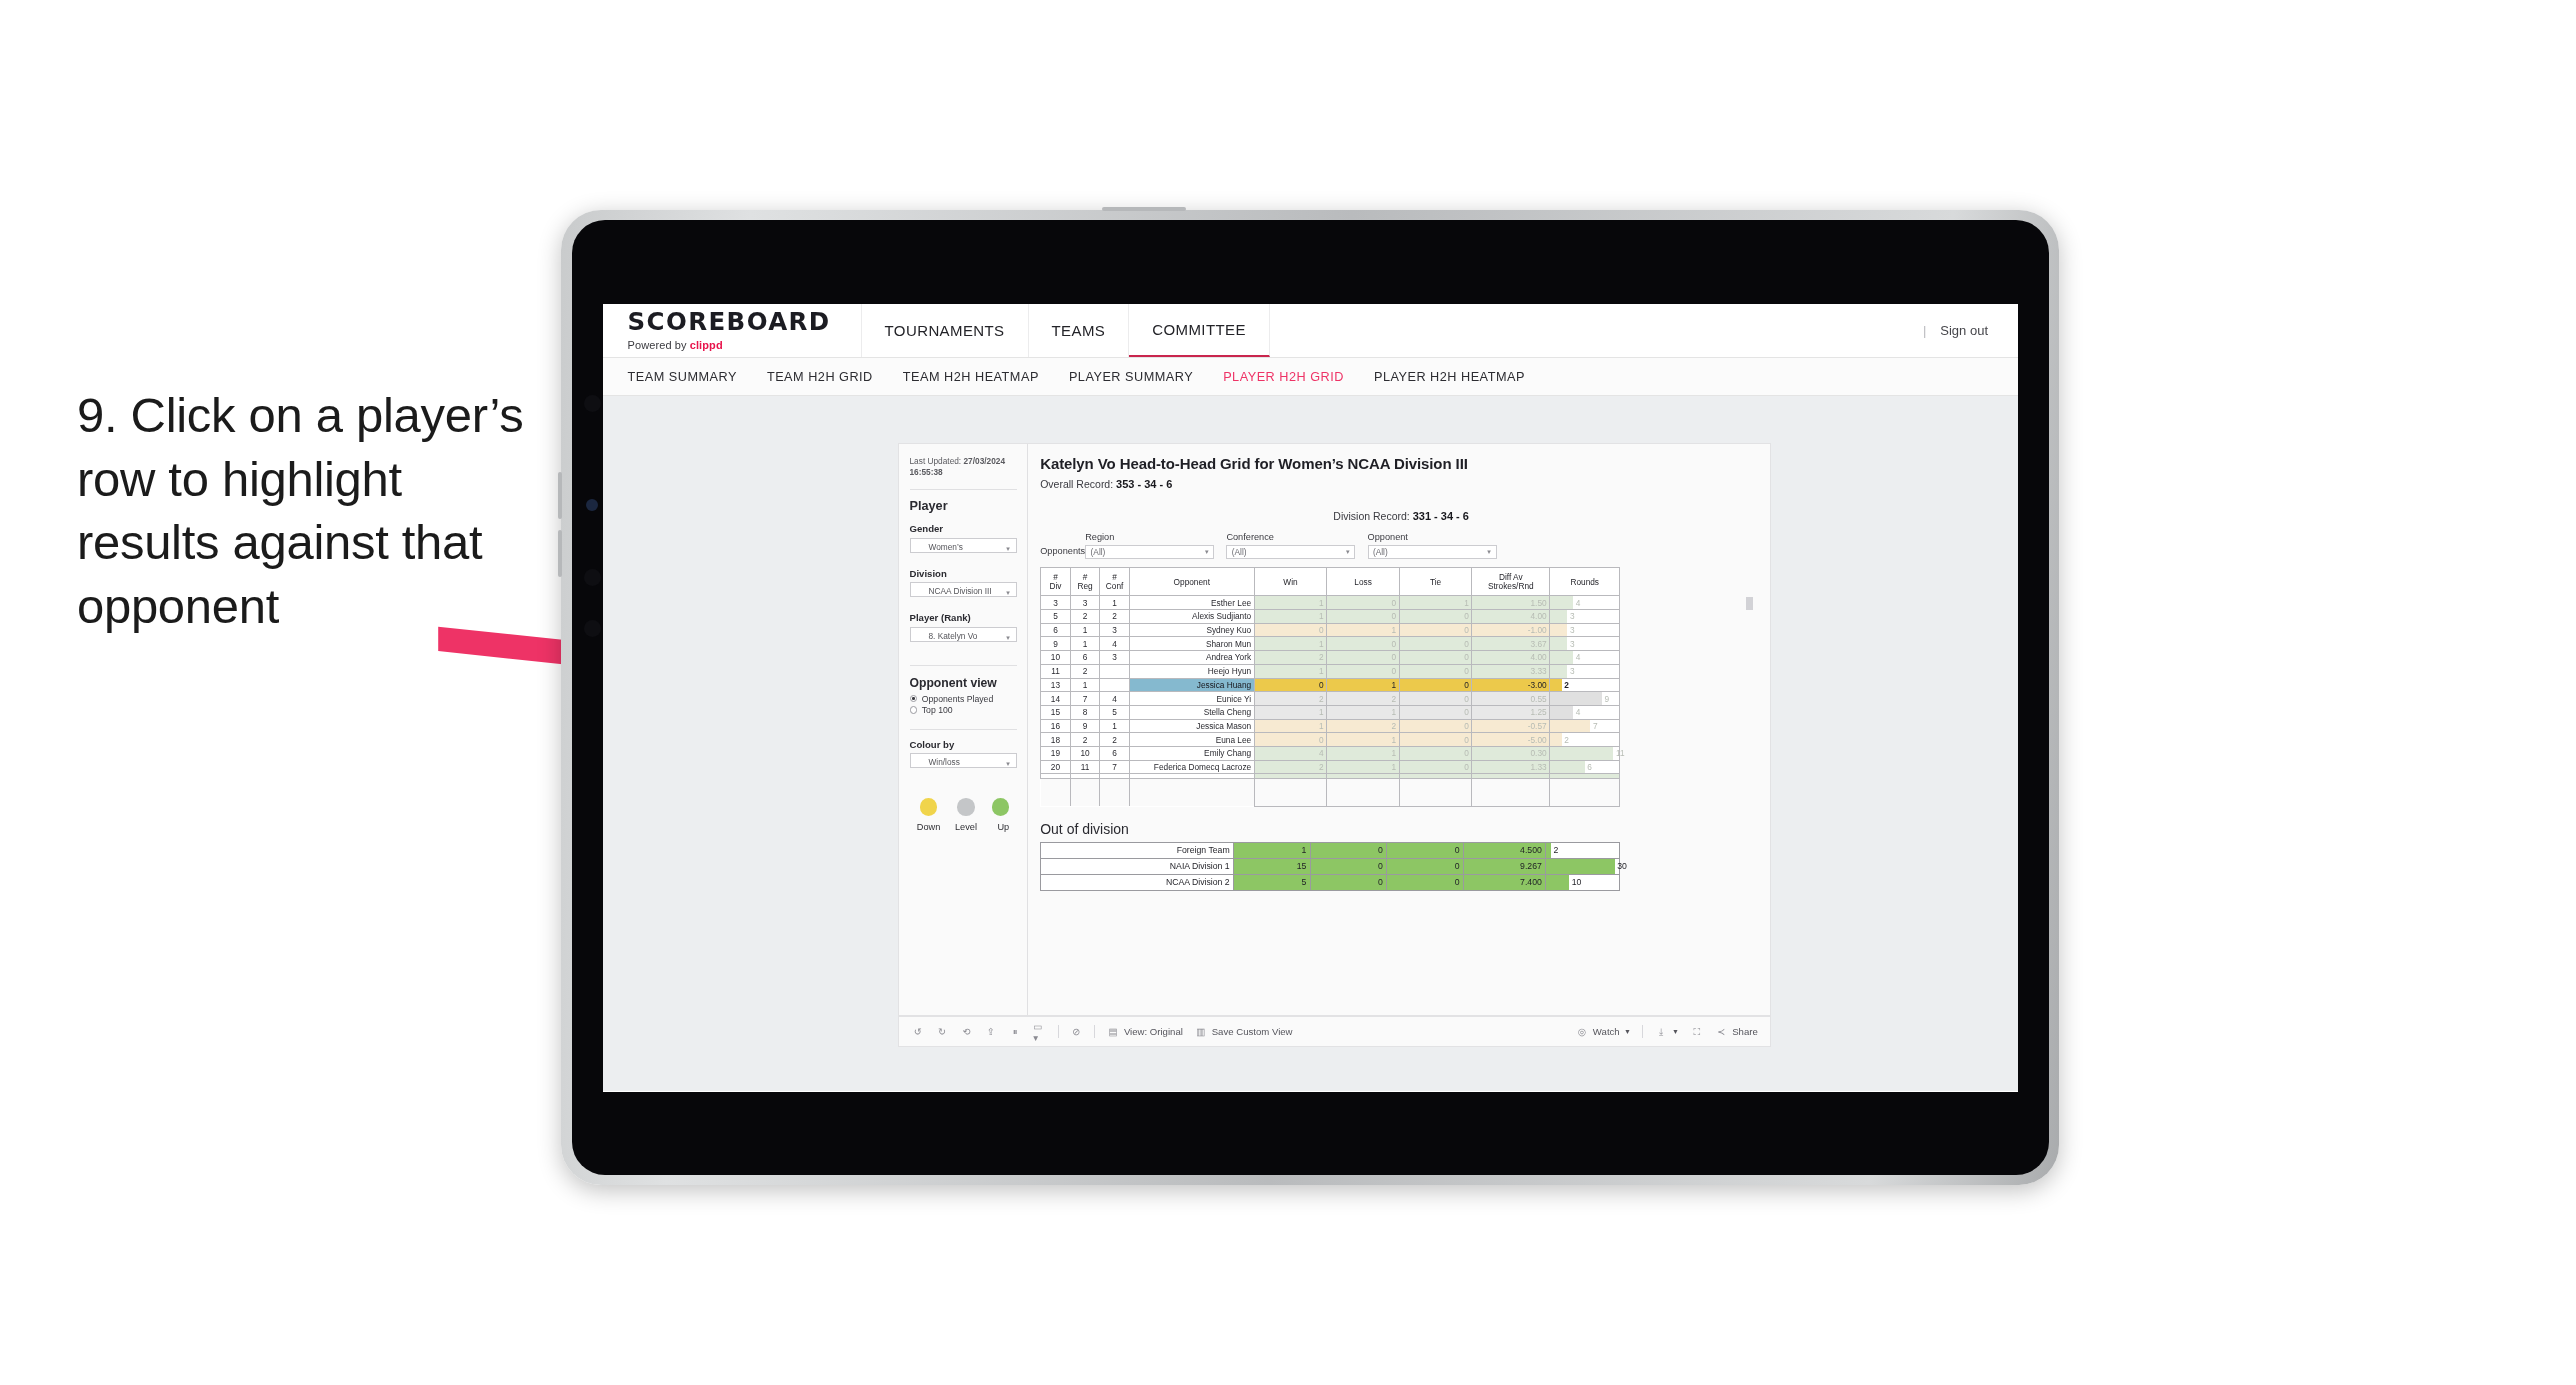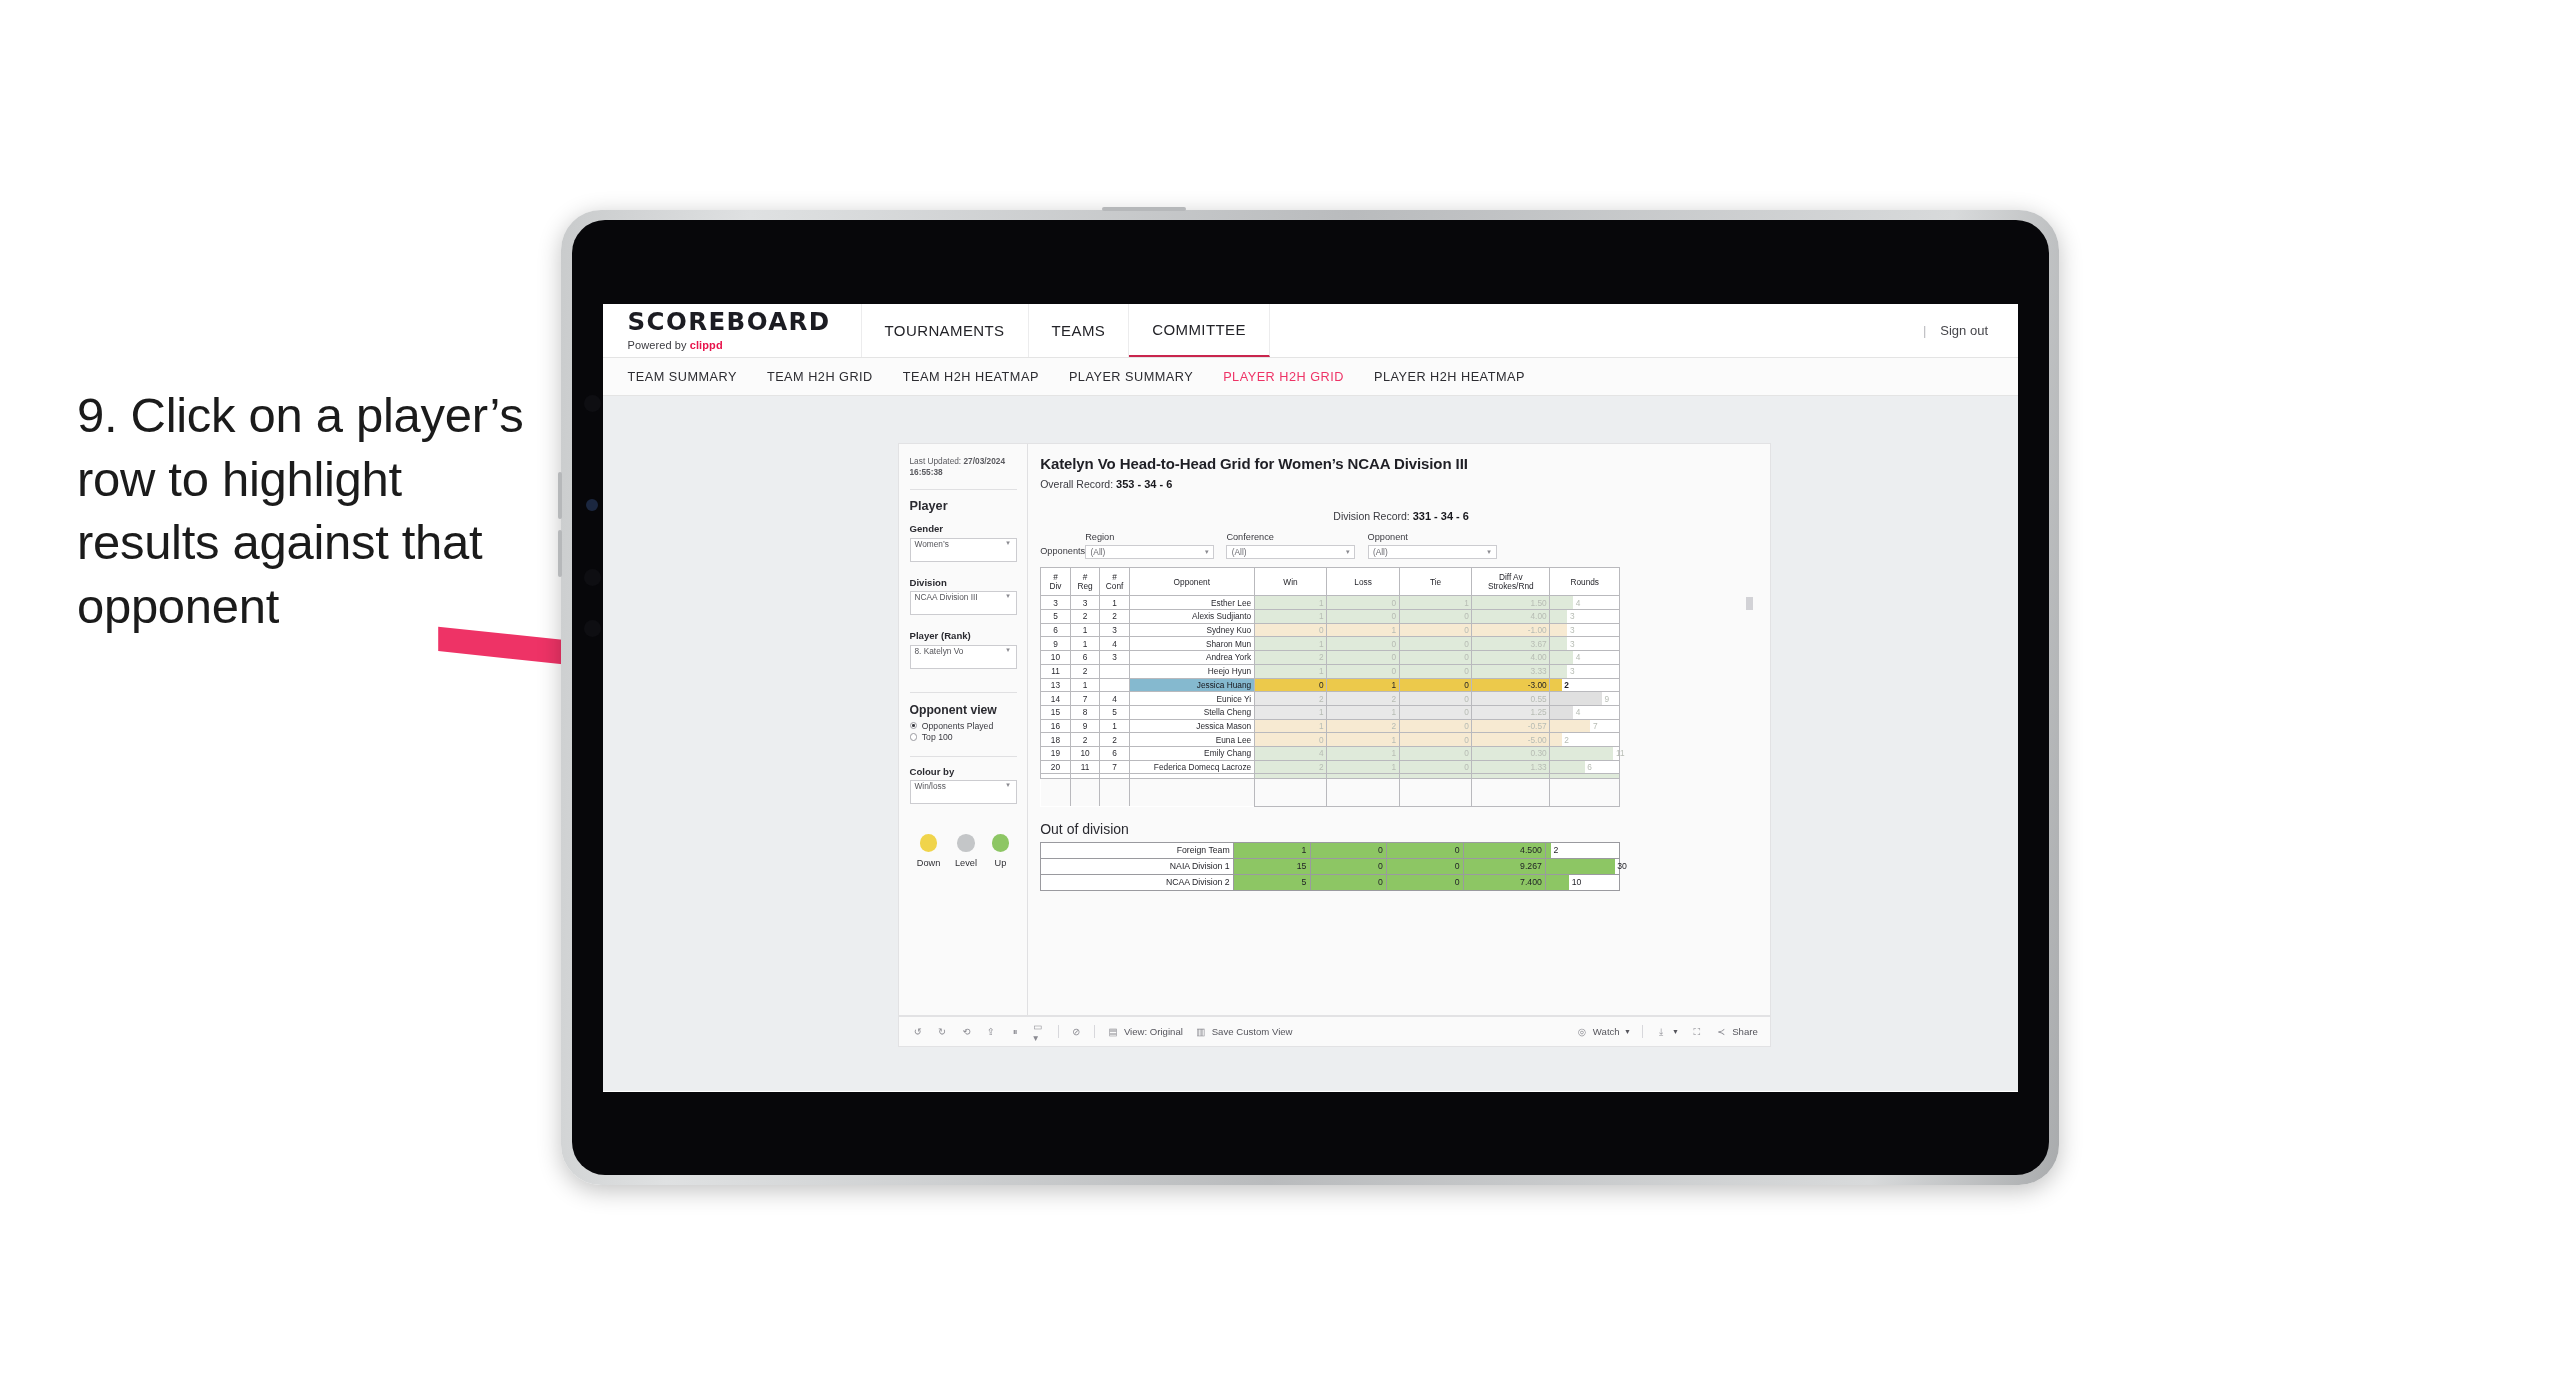--- a/index.html
+++ b/index.html
@@ -84,32 +84,32 @@
   }
 
   
   .panel { width:129px; background:#fafafa; border-right:0.9px solid #e0e0e2;
            padding:12.2px 10.5px 0 10.5px; }
   .lastupd { font-size:8.3px; color:#5a5a5f; line-height:1.35; }
   .lastupd b{font-weight:700;}
   .prule { height:0.9px; background:#e0e0e2; margin:10.5px 0 8.7px; }
   .p-h1 { font-size:12.7px; font-weight:600; color:#2a2a30; margin-bottom:10.5px; }
   .p-lbl { font-size:9.6px; font-weight:700; color:#2a2a30; margin-bottom:3.5px; }
-  .p-sel { height:24px; border:0.9px solid #ccccd0; background:#fff; font-size:8.3px;
-           color:#55555a; display:flex; align-items:flex-start; padding:0 4px; position:relative; }
+  .p-sel { height:15px; border:0.9px solid #ccccd0; background:#fff; font-size:8.3px;
+           color:#55555a; display:flex; align-items:flex-end; padding:0 18px; position:relative; }
   .p-sel .car { position:absolute; right:4.4px; font-size:6.1px; color:#8a8a90; }
   .p-gap { height:15px; }
   .p-h2 { font-size:12.2px; font-weight:600; color:#2a2a30; margin-bottom:3.5px; }
   .radio-row { display:flex; align-items:center; gap:4.4px; font-size:8.7px; color:#3a3a40; margin:1.7px 0; }
   .radio { width:7.9px; height:7.9px; border:0.9px solid #9a9aa0; border-radius:50%;
            display:inline-block; position:relative; background:#fff; }
   .radio.on::after { content:""; position:absolute; left:1.7px; top:1.7px; width:2.6px; height:2.6px;
            background:#3a3a40; border-radius:50%; }
   .swatches { display:flex; justify-content:space-around; margin-top:30px; }
-  .sw-col { text-align:center; }
+  .sw-col { text-align:right; }
   .sw { width:17.5px; height:17.5px; border-radius:50%; margin:0 auto 6.1px; }
   .sw-lbl { font-size:9.2px; color:#2e2e33; }
 
   
   .main { flex:1; padding:10.5px 14px 0 12.2px; position:relative; }
   .title { font-size:15px; font-weight:600; color:#1f1f25; letter-spacing:-0.1px; }
   .records { display:flex; margin-top:6.1px; font-size:10.5px; color:#3a3a40; }
   .records .r2 { margin-left:161px;margin-top:32px; }
   .records b { font-weight:700; color:#18181d; font-size:11px; }
 

